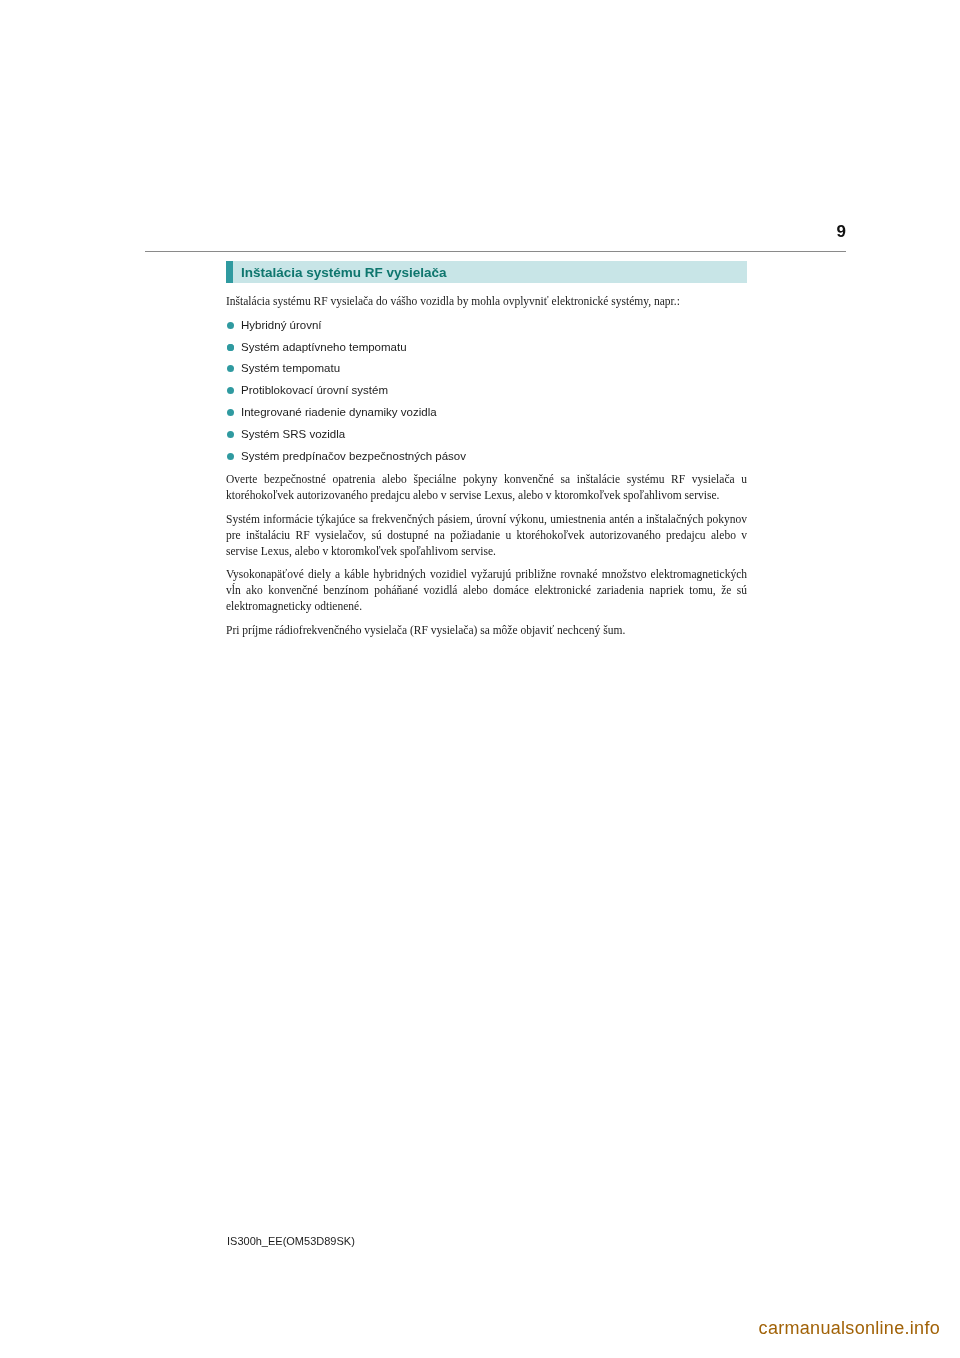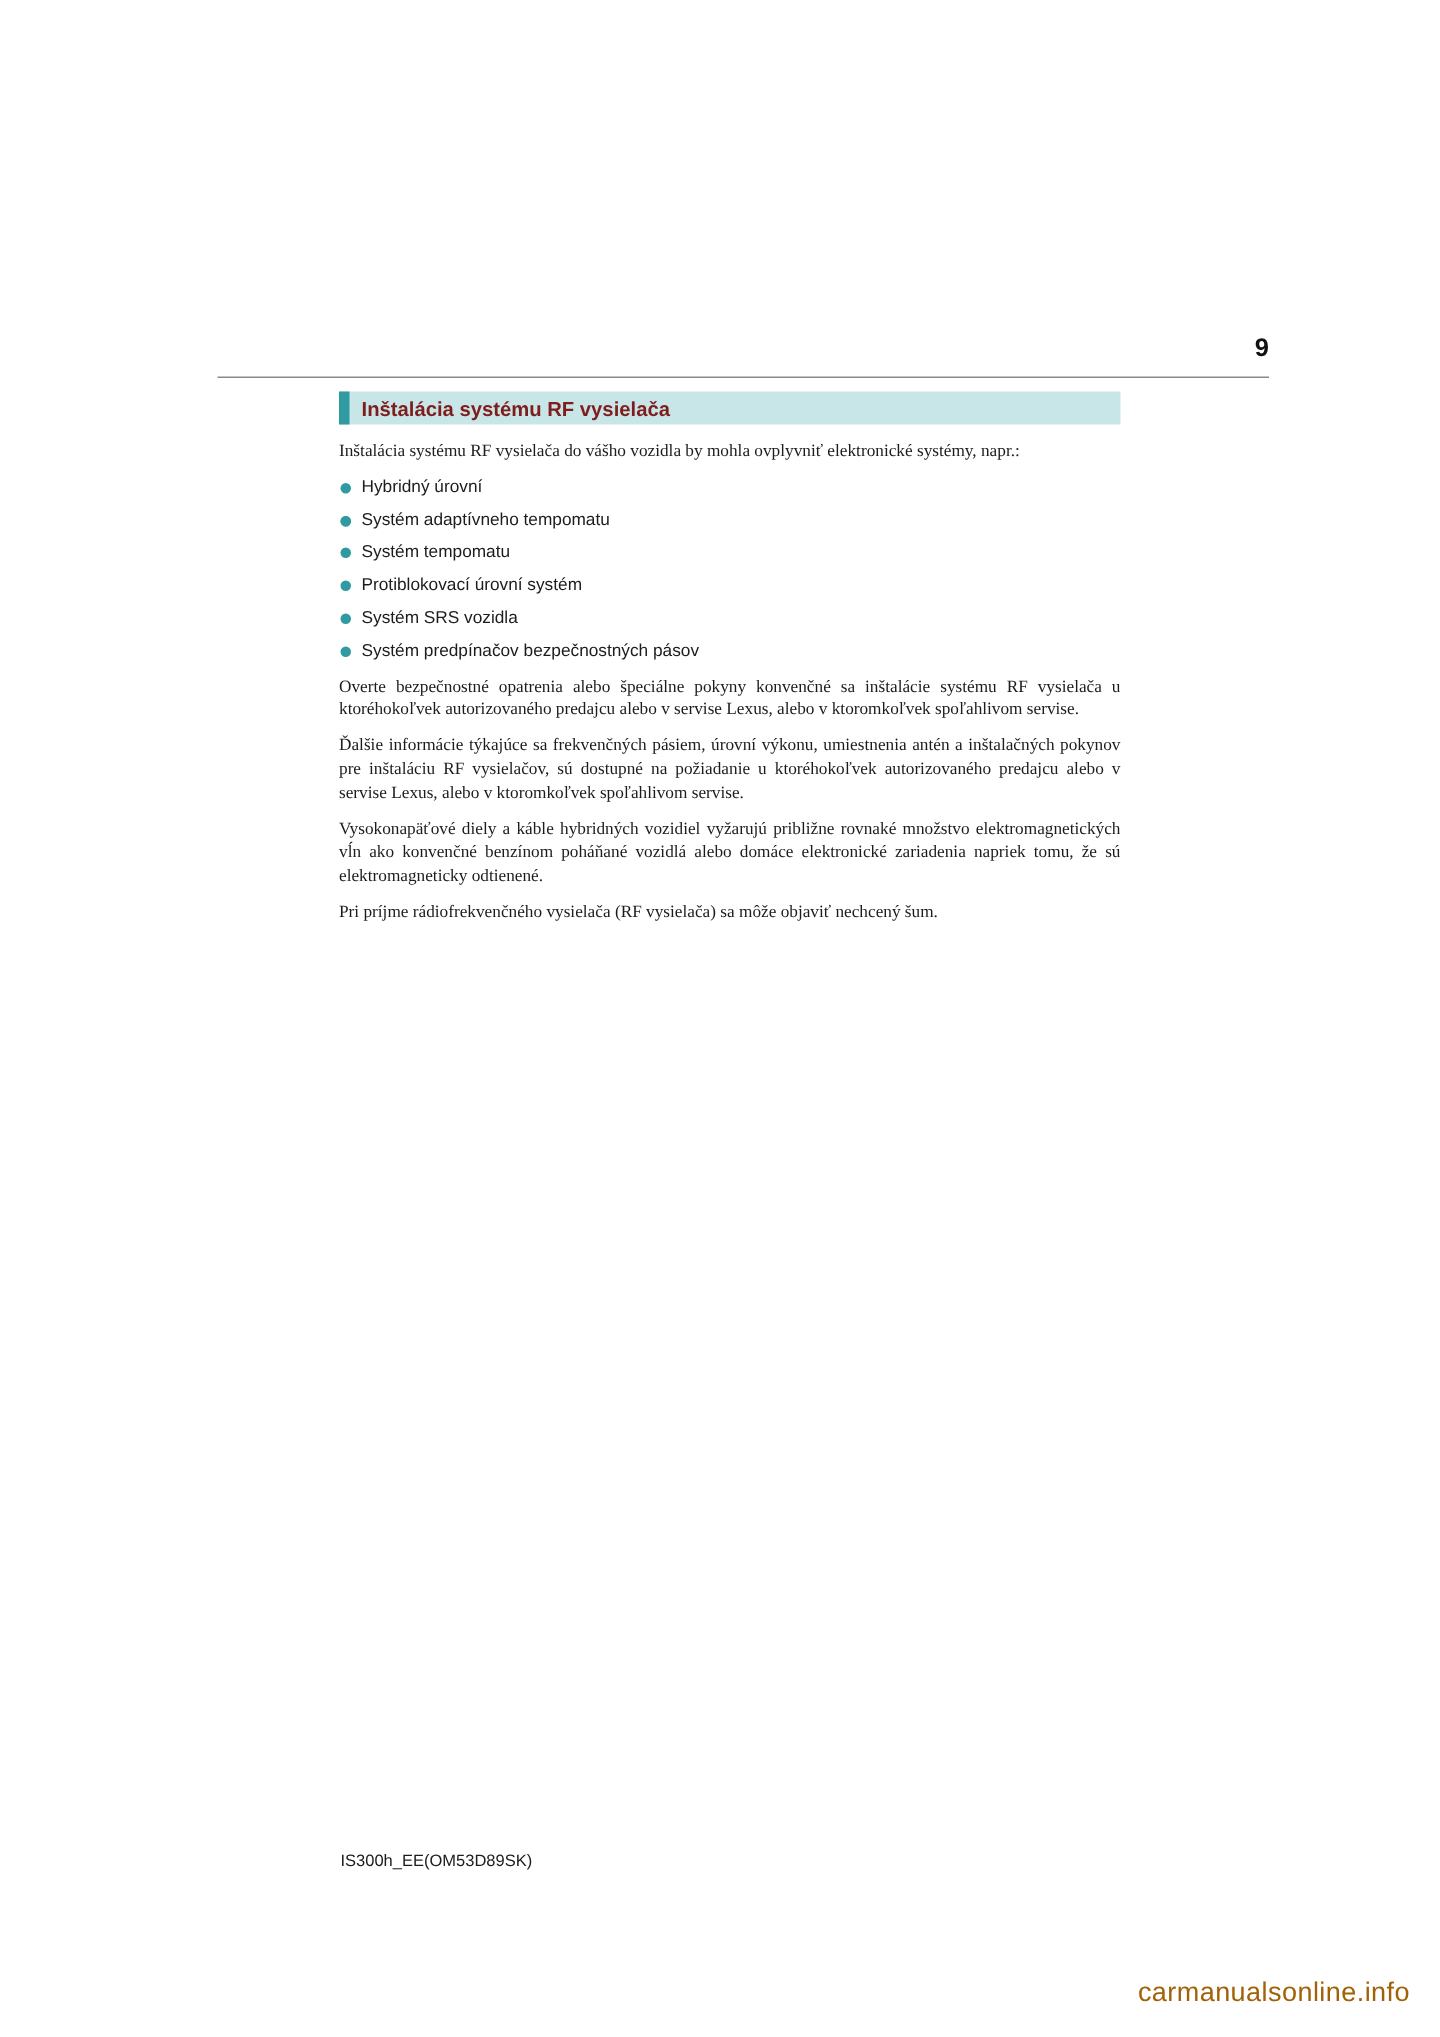--- a/index.html
+++ b/index.html
@@ -39,21 +39,21 @@
   }
   .section-header {
     display: flex;
     align-items: center;
     height: 22px;
     background: var(--header-bg, #c8e5e7);
     border-left: 7px solid var(--header-accent, #2f9aa0);
     padding-left: 8px;
     font-size: 13.5px;
     font-weight: bold;
-    color: #7f1d1d;
+    color: #0f766e;
     margin-bottom: 11px;
   }
   .para {
     font-size: 11.5px;
     line-height: 15.8px;
     text-align: justify;
     margin: 0 0 8px 0;
     font-family: Liberation Serif, serif;
   }
   .bullet-list {
@@ -130,37 +130,41 @@
         <li class="bullet-item">
           <span class="dot"></span>
           <span>Systém tempomatu</span>
         </li>
 
         <li class="bullet-item">
           <span class="dot"></span>
           <span>Protiblokovací úrovní systém</span>
         </li>
 
+        <li class="bullet-item">
+          <span class="dot"></span>
+          <span>Integrované riadenie dynamiky vozidla</span>
+        </li>
 
         <li class="bullet-item">
           <span class="dot"></span>
           <span>Systém SRS vozidla</span>
         </li>
 
         <li class="bullet-item">
           <span class="dot"></span>
           <span>Systém predpínačov bezpečnostných pásov</span>
         </li>
       </ul>
 
     <div>
 
         <p class="para">Overte bezpečnostné opatrenia alebo špeciálne pokyny konvenčné sa inštalácie systému RF vysielača u ktoréhokoľvek autorizovaného predajcu alebo v servise Lexus, alebo v ktoromkoľvek spoľahlivom servise.</p>
 
-        <p class="para">Ďalšie informácie týkajúce sa frekvenčných pásiem, úrovní výkonu, umiestnenia antén a inštalačných pokynov pre inštaláciu RF vysielačov, sú dostupné na požiadanie u ktoréhokoľvek autorizovaného predajcu alebo v servise Lexus, alebo v ktoromkoľvek spoľahlivom servise.</p>
+        <p class="para">Systém informácie týkajúce sa frekvenčných pásiem, úrovní výkonu, umiestnenia antén a inštalačných pokynov pre inštaláciu RF vysielačov, sú dostupné na požiadanie u ktoréhokoľvek autorizovaného predajcu alebo v servise Lexus, alebo v ktoromkoľvek spoľahlivom servise.</p>
 
         <p class="para">Vysokonapäťové diely a káble hybridných vozidiel vyžarujú približne rovnaké množstvo elektromagnetických vĺn ako konvenčné benzínom poháňané vozidlá alebo domáce elektronické zariadenia napriek tomu, že sú elektromagneticky odtienené.</p>
 
         <p class="para">Pri príjme rádiofrekvenčného vysielača (RF vysielača) sa môže objaviť nechcený šum.</p>
       </div>
 
   </div>
 
   <div class="footer-code">IS300h_EE(OM53D89SK)</div>
 

